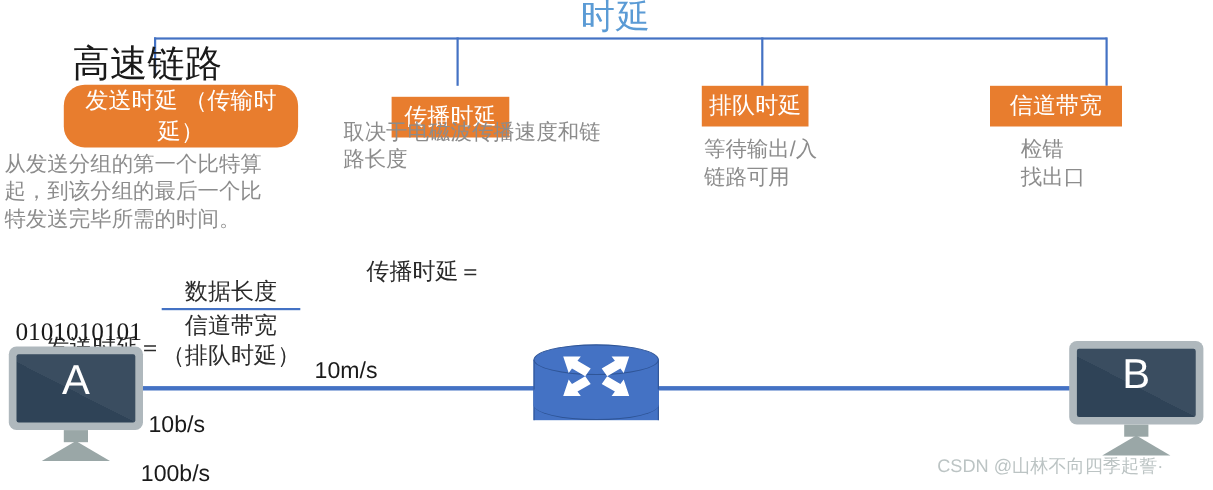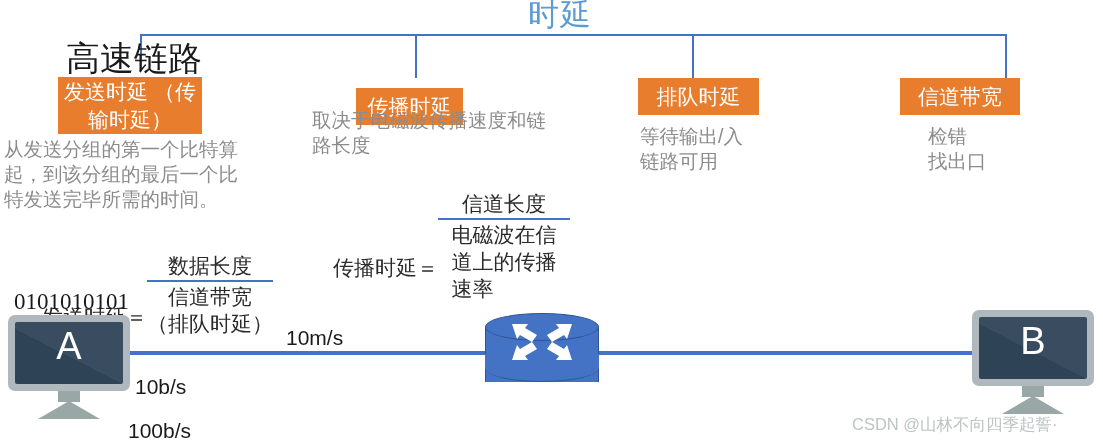--- a/index.html
+++ b/index.html
@@ -26,23 +26,23 @@
     left:66px;top:37px;font-size:34px;line-height:42px;color:#1a1a1a;
     font-weight:400;letter-spacing:0px;white-space:nowrap;
   }
 
   
   .badge{
     background:#E87D2E;color:#FFFFFF;text-align:center;
     font-size:21px;line-height:28px;font-weight:400;
     display:flex;flex-direction:column;justify-content:center;align-items:center;
   }
-  #badge-send{left:58px;top:77px;width:144px;height:57px;}
+  #badge-send{left:58px;top:77px;width:213px;height:57px;border-radius:19px;}
   #badge-prop{left:356px;top:88px;width:107px;height:37px;}
-  #badge-queue{left:638px;top:78px;width:121px;height:37px;text-align:center;}
+  #badge-queue{left:638px;top:78px;width:97px;height:37px;text-align:center;}
   #badge-proc{left:900px;top:78px;width:120px;height:37px;}
 
   
   .desc{color:#8C8C8C;font-size:19.5px;line-height:25px;white-space:pre-line;}
   #desc-send{left:4px;top:137px;width:240px;}
   #desc-prop{left:312px;top:108px;width:250px;}
   #desc-queue{left:640px;top:124px;width:180px;}
   #desc-proc{left:928px;top:124px;width:160px;}
 
   
@@ -151,27 +151,20 @@
     <span class="den">信道带宽
 （排队时延）</span>
   </span>
 </div>
 
 <div class="abs badge" id="badge-prop">传播时延</div>
 <div class="abs desc" id="desc-prop">取决于电磁波传播速度和链路长度</div>
 
 <div class="abs formula" id="formula-prop">
   <span class="lhs">传播时延＝</span>
-  <span class="frac">
-    <span class="num">信道长度</span>
-    <span class="bar"></span>
-    <span class="den" style="text-align:left;">电磁波在信
-道上的传播
-速率</span>
-  </span>
 </div>
 
 <div class="abs badge" id="badge-queue">排队时延</div>
 <div class="abs desc" id="desc-queue">等待输出/入
 链路可用</div>
 
 <div class="abs badge" id="badge-proc">信道带宽</div>
 <div class="abs desc" id="desc-proc">检错
 找出口</div>
 

